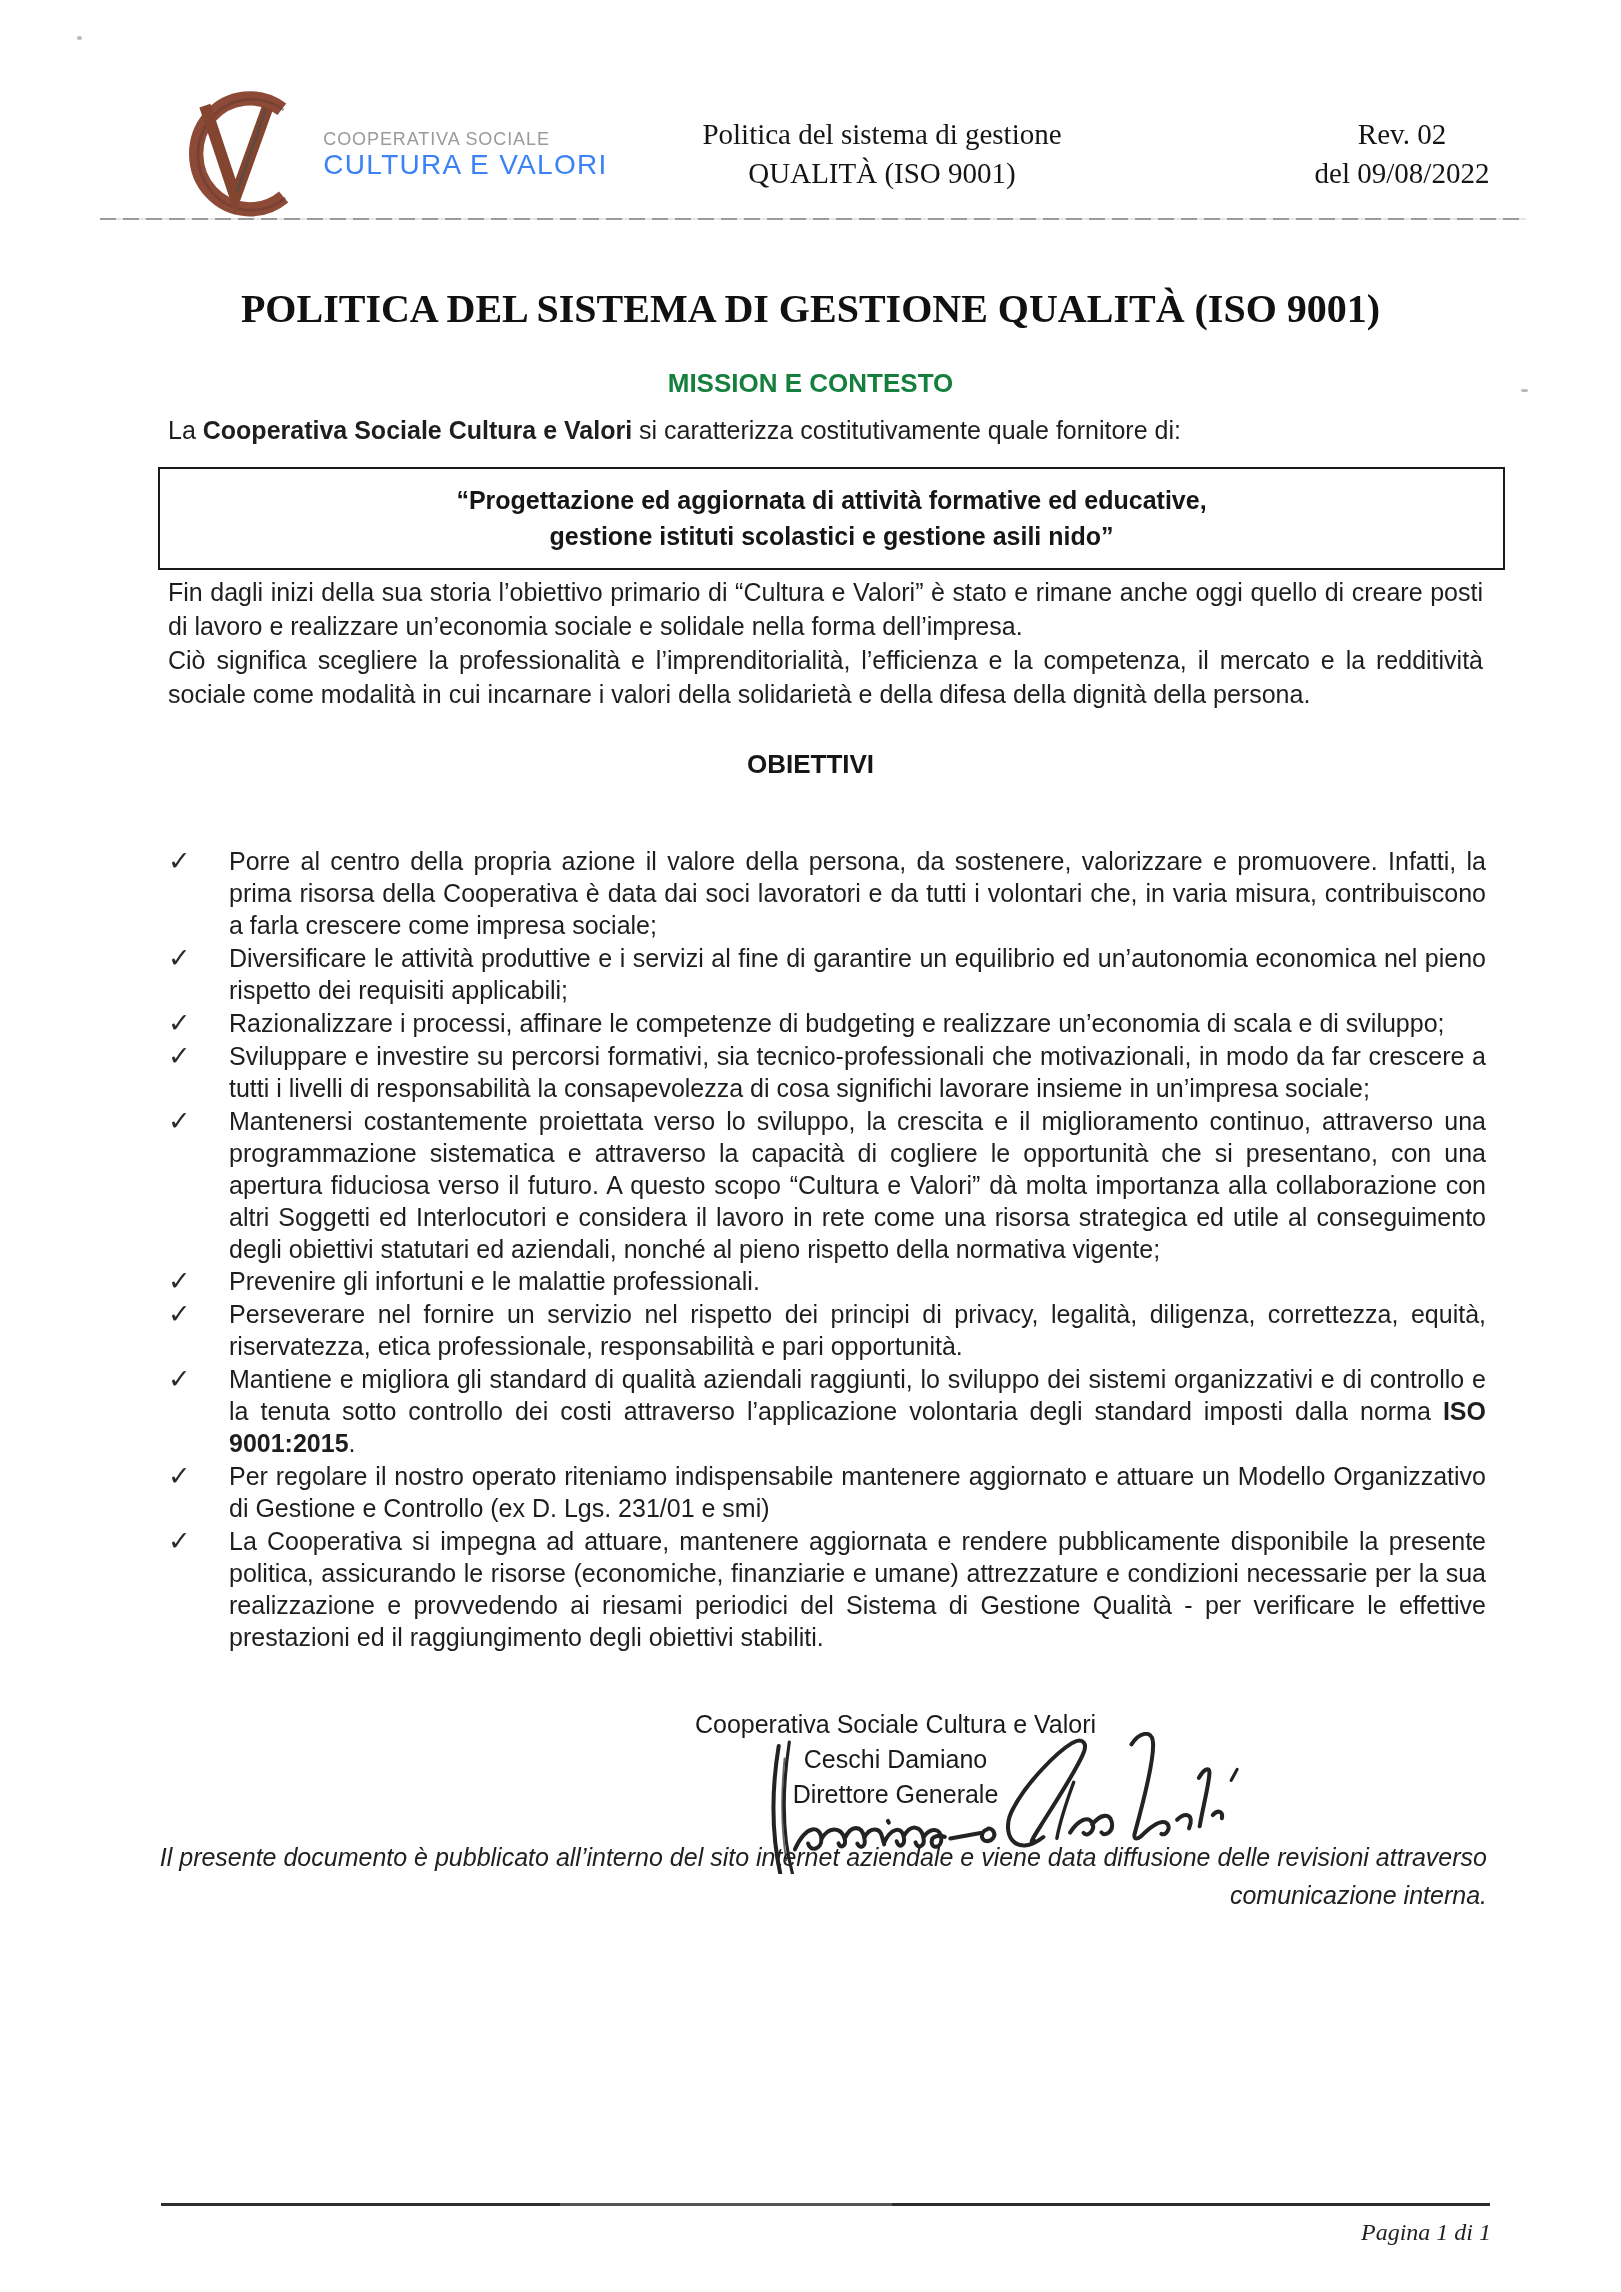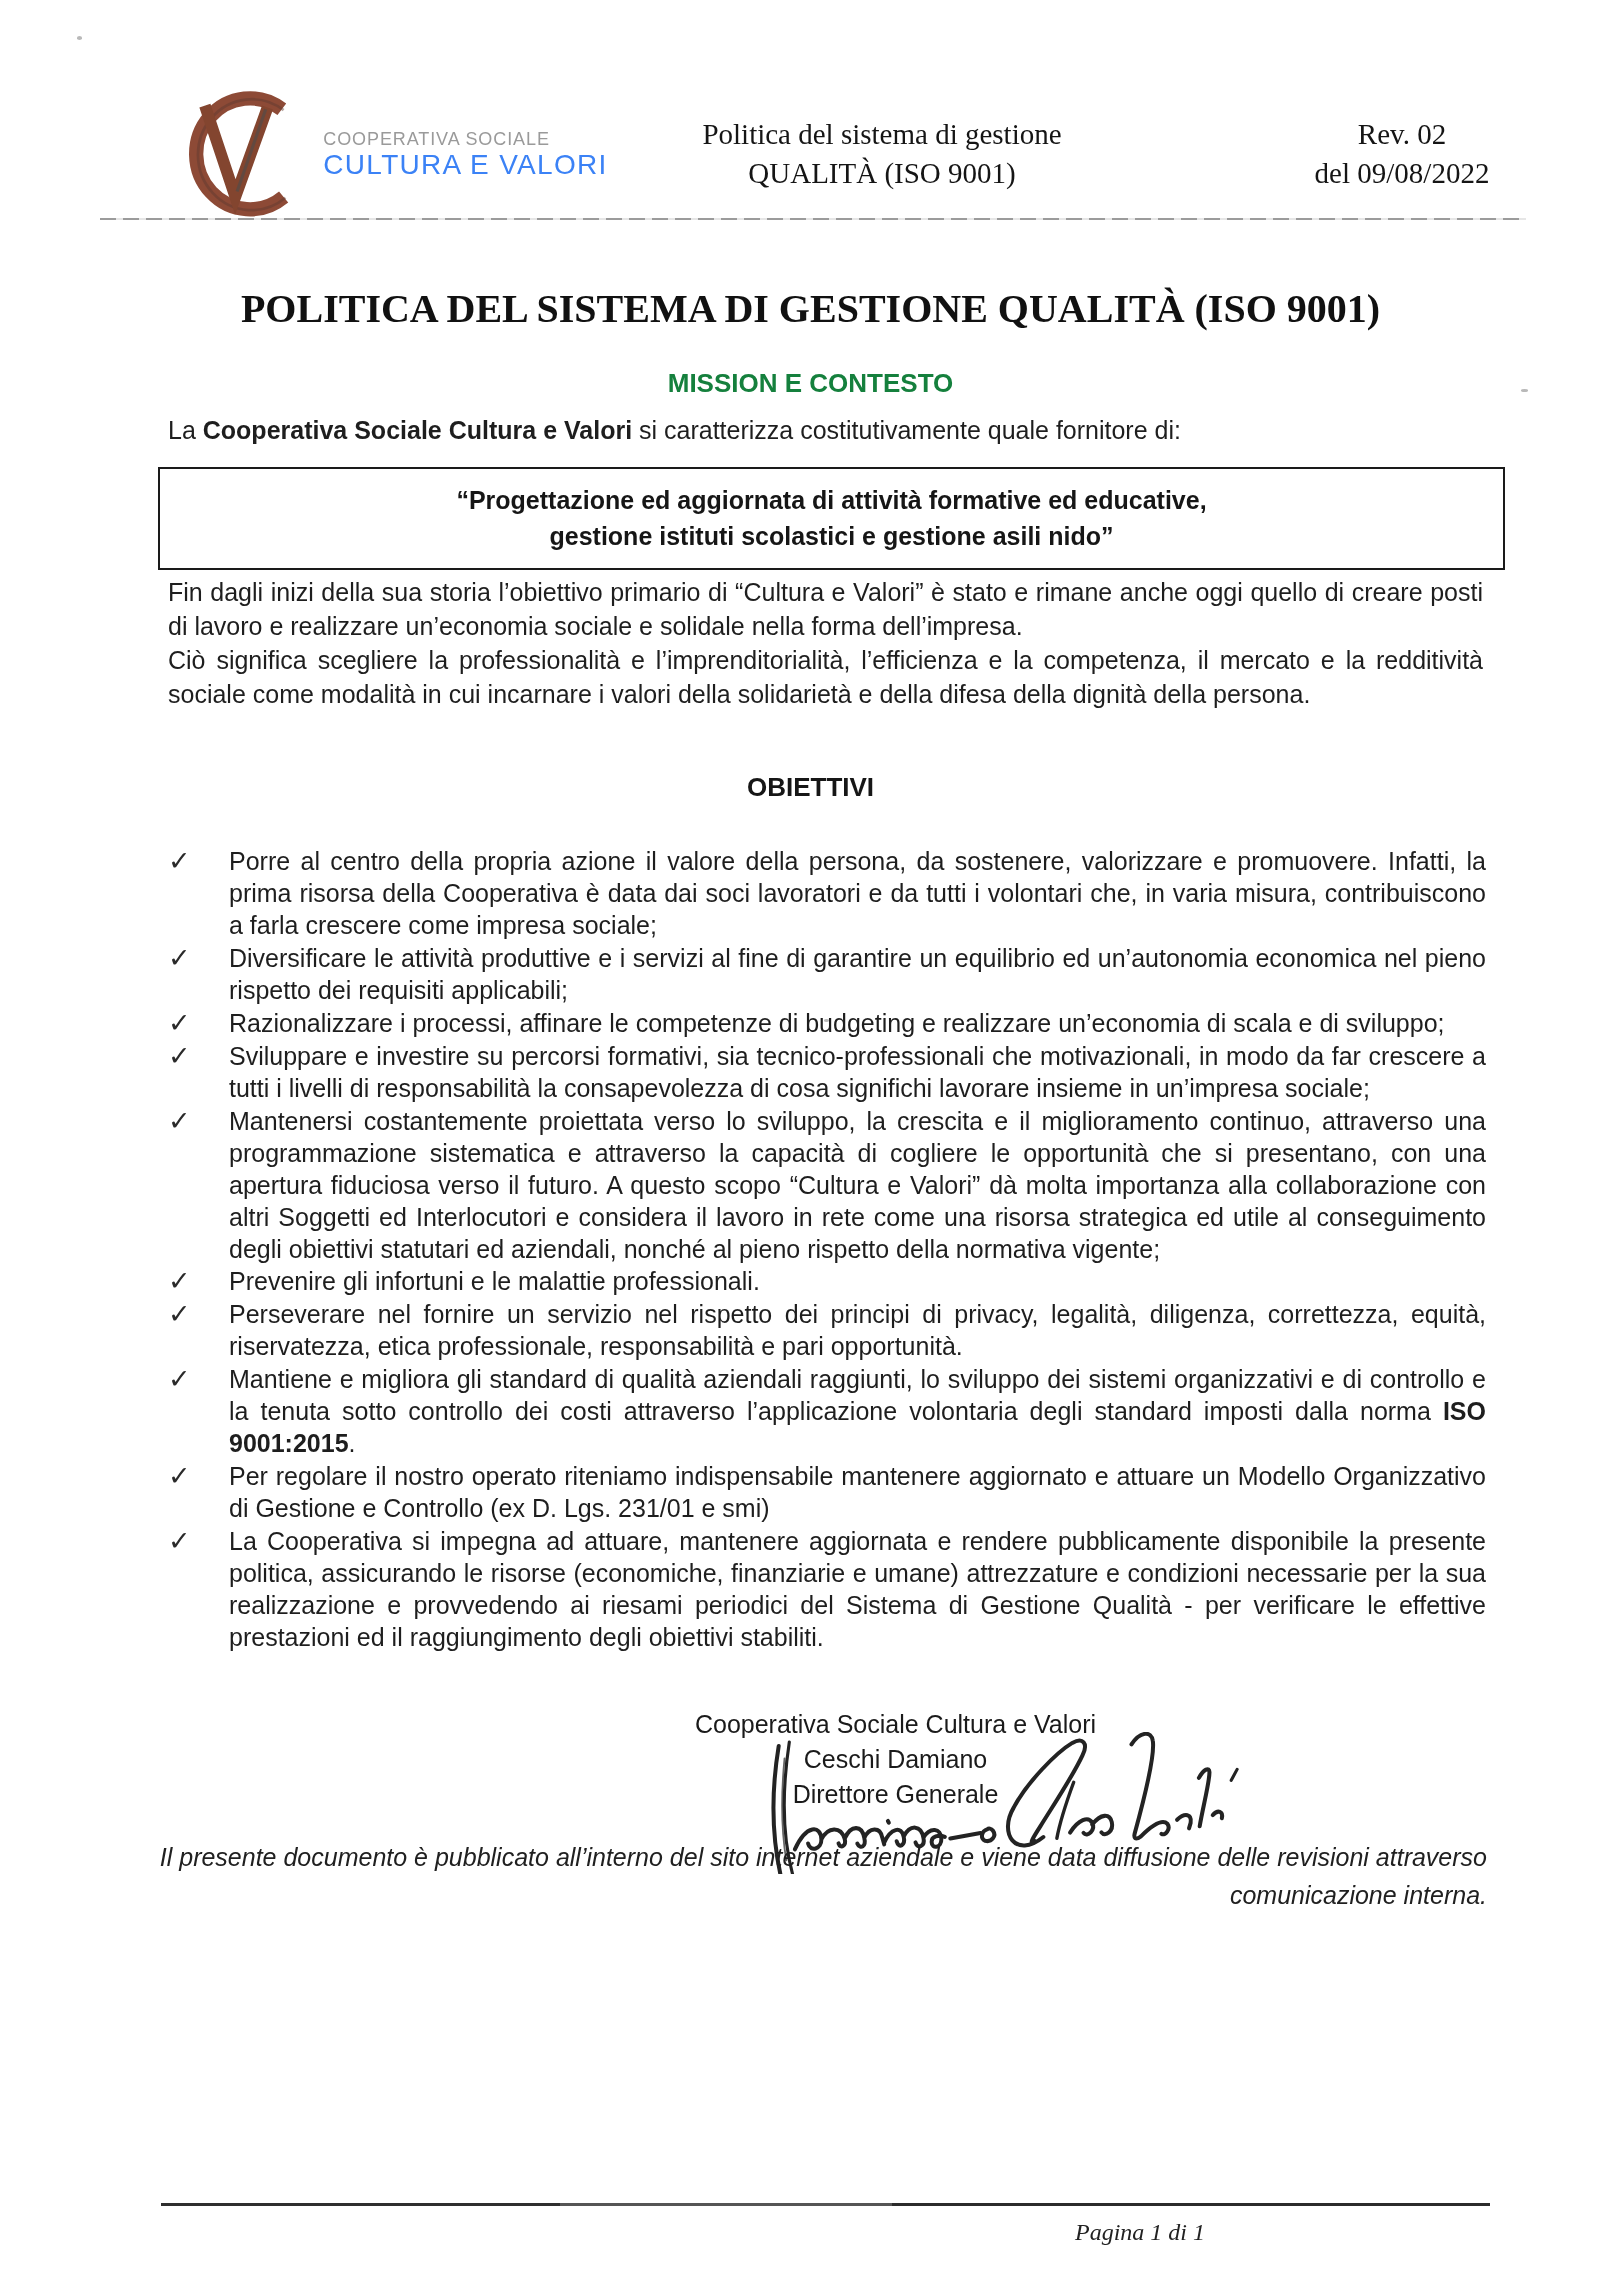--- a/index.html
+++ b/index.html
@@ -55,21 +55,21 @@
     text-align:center;font-weight:700;font-size:25px;line-height:36px;color:#161616;
   }
   .mission-paras{
     position:absolute;top:575px;left:168px;width:1315px;
     font-size:25px;line-height:34px;text-align:justify;color:#1e1e1e;
   }
   .mission-paras p{margin:0;}
   
   .objectives-heading{
     position:absolute;top:749px;left:134px;width:1353px;
-    text-align:center;font-weight:700;font-size:26px;color:#161616;margin-top:23px;
+    text-align:center;font-weight:700;font-size:26px;color:#161616;
   }
   .objectives-intro{
     position:absolute;top:785px;left:168px;width:1317px;
     font-size:25px;color:#1e1e1e;
   }
   .objectives-list{
     position:absolute;top:845px;left:168px;width:1318px;
     list-style:none;margin:0;padding:0;
     font-size:25px;line-height:32px;color:#1e1e1e;
   }
@@ -93,21 +93,21 @@
     position:absolute;top:1838px;left:134px;width:1353px;
     text-align:right;font-style:italic;font-size:25px;line-height:38px;color:#202020;
   }
   
   .footer-line{
     position:absolute;top:2203px;left:161px;width:1329px;height:2.7px;
     background:linear-gradient(90deg,#2e2e2e 0 30%,#555 30% 55%,#2b2b2b 55% 100%);
   }
   .footer-page{
     position:absolute;top:2219px;left:1075px;width:416px;
-    text-align:left;
+    text-align:right;
     font-family:"Liberation Serif","DejaVu Serif",serif;
     font-style:italic;font-size:24px;color:#222;
   }
   
   .speck{position:absolute;background:#b9b9b9;border-radius:50%;}
 </style>
 </head>
 <body>
 
 <div class="page">

